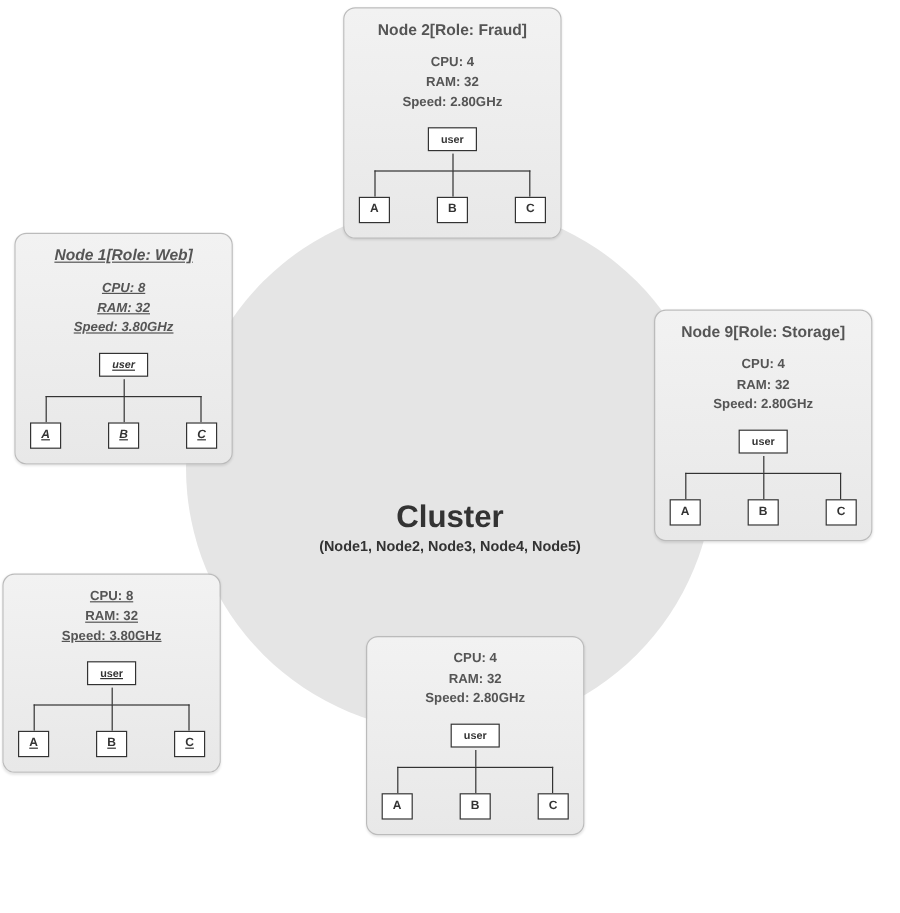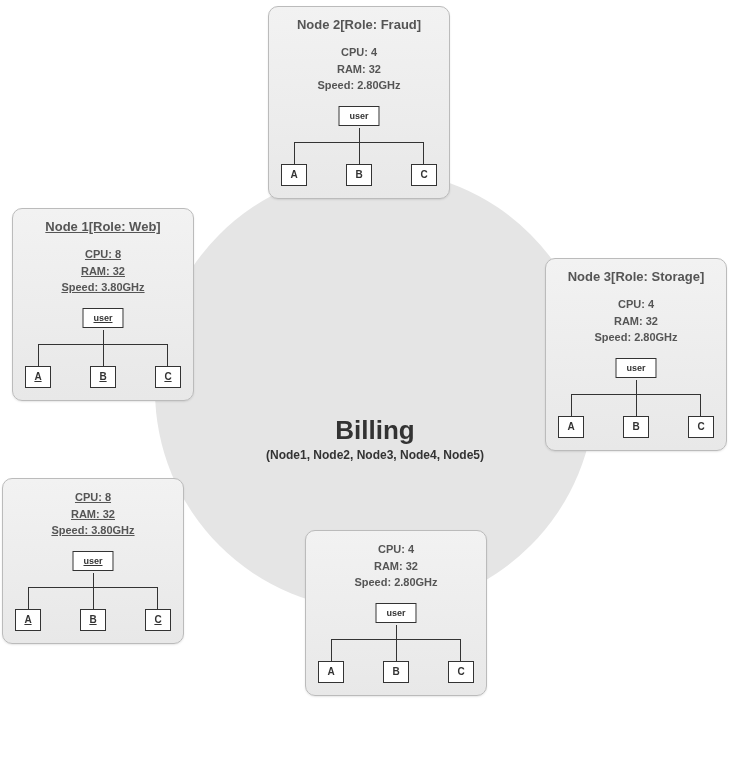--- a/index.html
+++ b/index.html
@@ -123,33 +123,33 @@
     .connector-down {
       position: absolute;
       top: 36px;
       width: 1px;
       height: 22px;
       background: #333;
     }
     .connector-down.c1 { left: 17px; }
     .connector-down.c2 { left: 50%; }
     .connector-down.c3 { right: 17px; }
-    #node1 { left: 12px; top: 208px; }
-    #node2 { left: 268px; top: 6px; }
+    #node1 { left: 12px; top: 194px; font-style: italic; }
+    #node2 { left: 286px; top: 6px; }
     #node3 { left: 545px; top: 258px; }
     #node4 { left: 305px; top: 530px; }
     #node5 { left: 2px; top: 478px; }
   </style>
 </head>
 <body>
 
 <div class="cluster-circle"></div>
 
 <div class="cluster-label">
-  <div class="cluster-title">Billing</div>
+  <div class="cluster-title">Cluster</div>
   <div class="cluster-subtitle">(Node1, Node2, Node3, Node4, Node5)</div>
 </div>
 
 <div id="node1" class="node-card underlined">
   <div class="node-title">Node 1[Role: Web]</div>
   <div class="node-specs">
     <div>CPU: 8</div>
     <div>RAM: 32</div>
     <div>Speed: 3.80GHz</div>
   </div>
@@ -184,21 +184,21 @@
     <div class="connector-down c3"></div>
     <div class="child-row">
       <div class="child-box">A</div>
       <div class="child-box">B</div>
       <div class="child-box">C</div>
     </div>
   </div>
 </div>
 
 <div id="node3" class="node-card">
-  <div class="node-title">Node 3[Role: Storage]</div>
+  <div class="node-title">Node 9[Role: Storage]</div>
   <div class="node-specs">
     <div>CPU: 4</div>
     <div>RAM: 32</div>
     <div>Speed: 2.80GHz</div>
   </div>
   <div class="tree">
     <div class="user-box">user</div>
     <div class="connector-v"></div>
     <div class="connector-h"></div>
     <div class="connector-down c1"></div>

